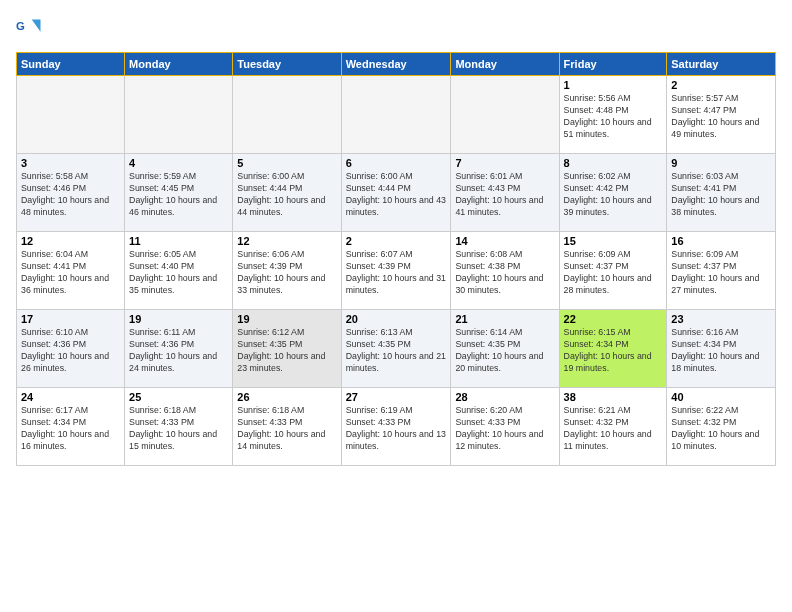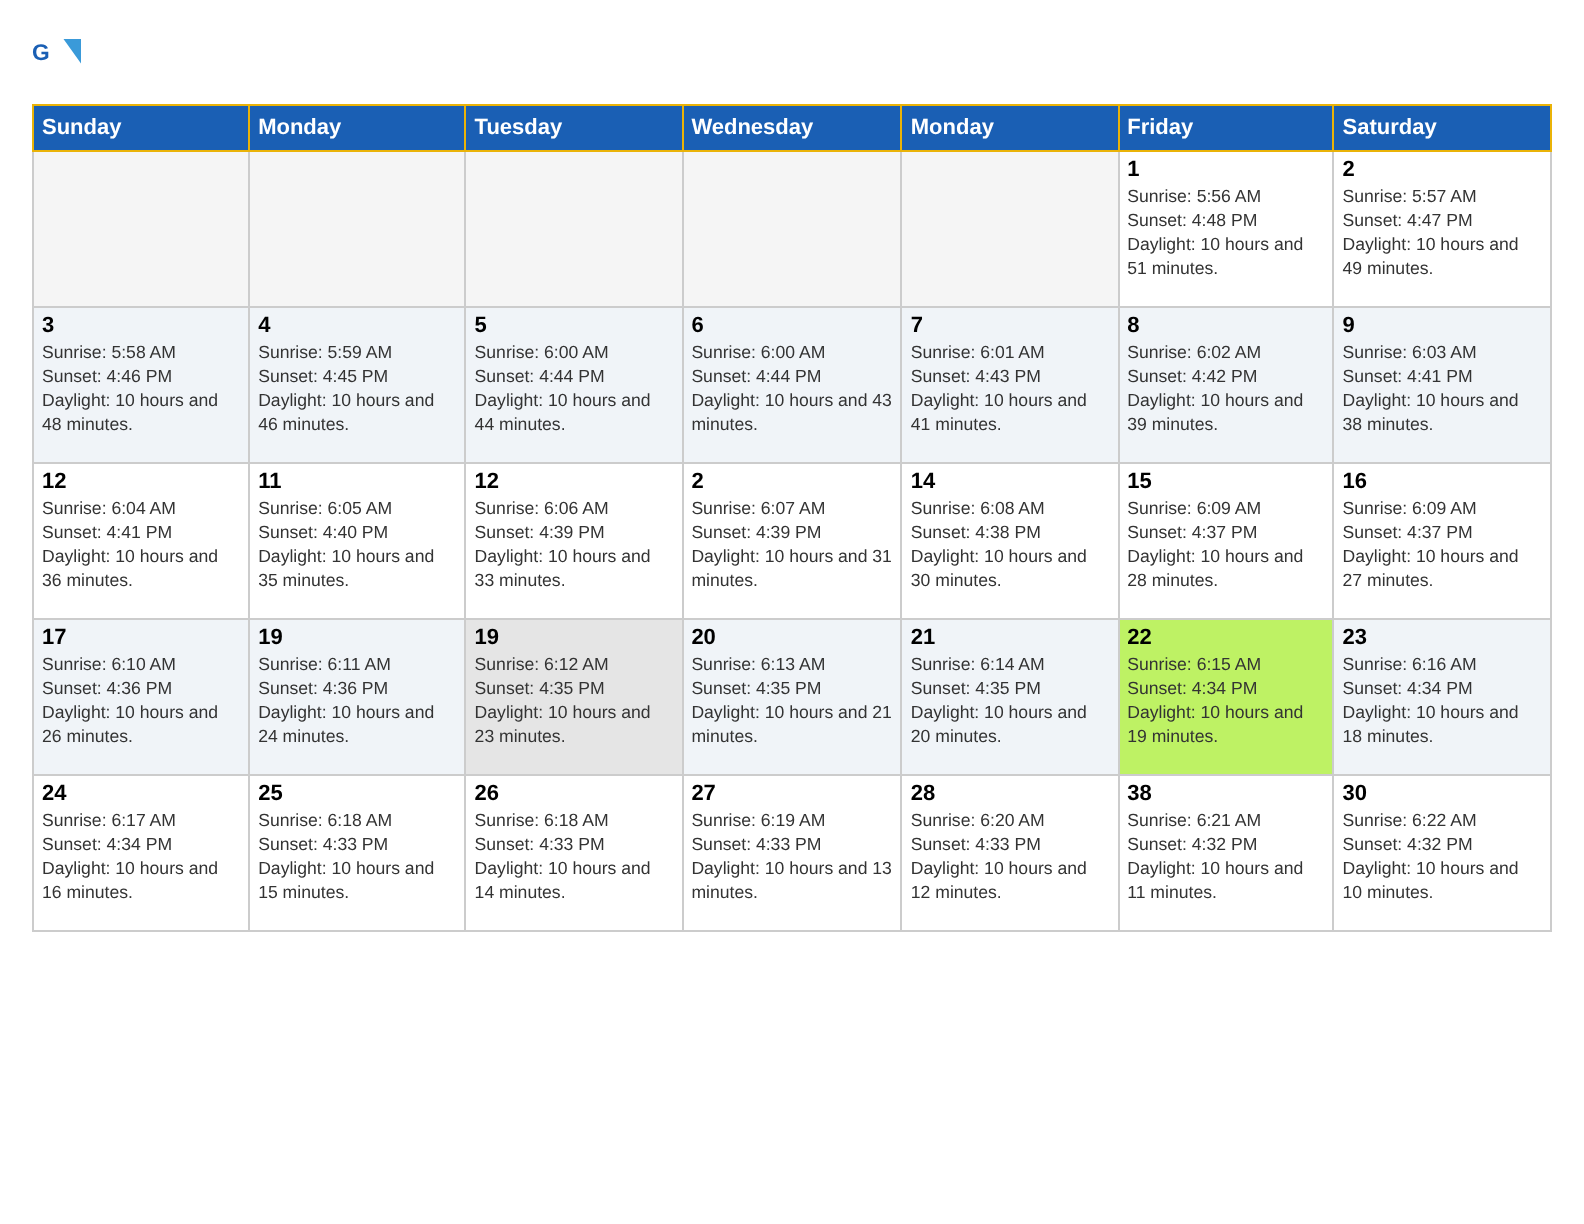--- a/index.html
+++ b/index.html
@@ -242,20 +242,20 @@
           </td>
           <td>
             <span class="day-num">28</span>
             <div class="day-info">Sunrise: 6:20 AM<br>Sunset: 4:33 PM<br>Daylight: 10 hours and 12 minutes.</div>
           </td>
           <td>
             <span class="day-num">38</span>
             <div class="day-info">Sunrise: 6:21 AM<br>Sunset: 4:32 PM<br>Daylight: 10 hours and 11 minutes.</div>
           </td>
           <td>
-            <span class="day-num">30</span>
+            <span class="day-num">40</span>
             <div class="day-info">Sunrise: 6:22 AM<br>Sunset: 4:32 PM<br>Daylight: 10 hours and 10 minutes.</div>
           </td>
         </tr>
       </tbody>
 </table>
 
 </div>
 
 </body></html>

